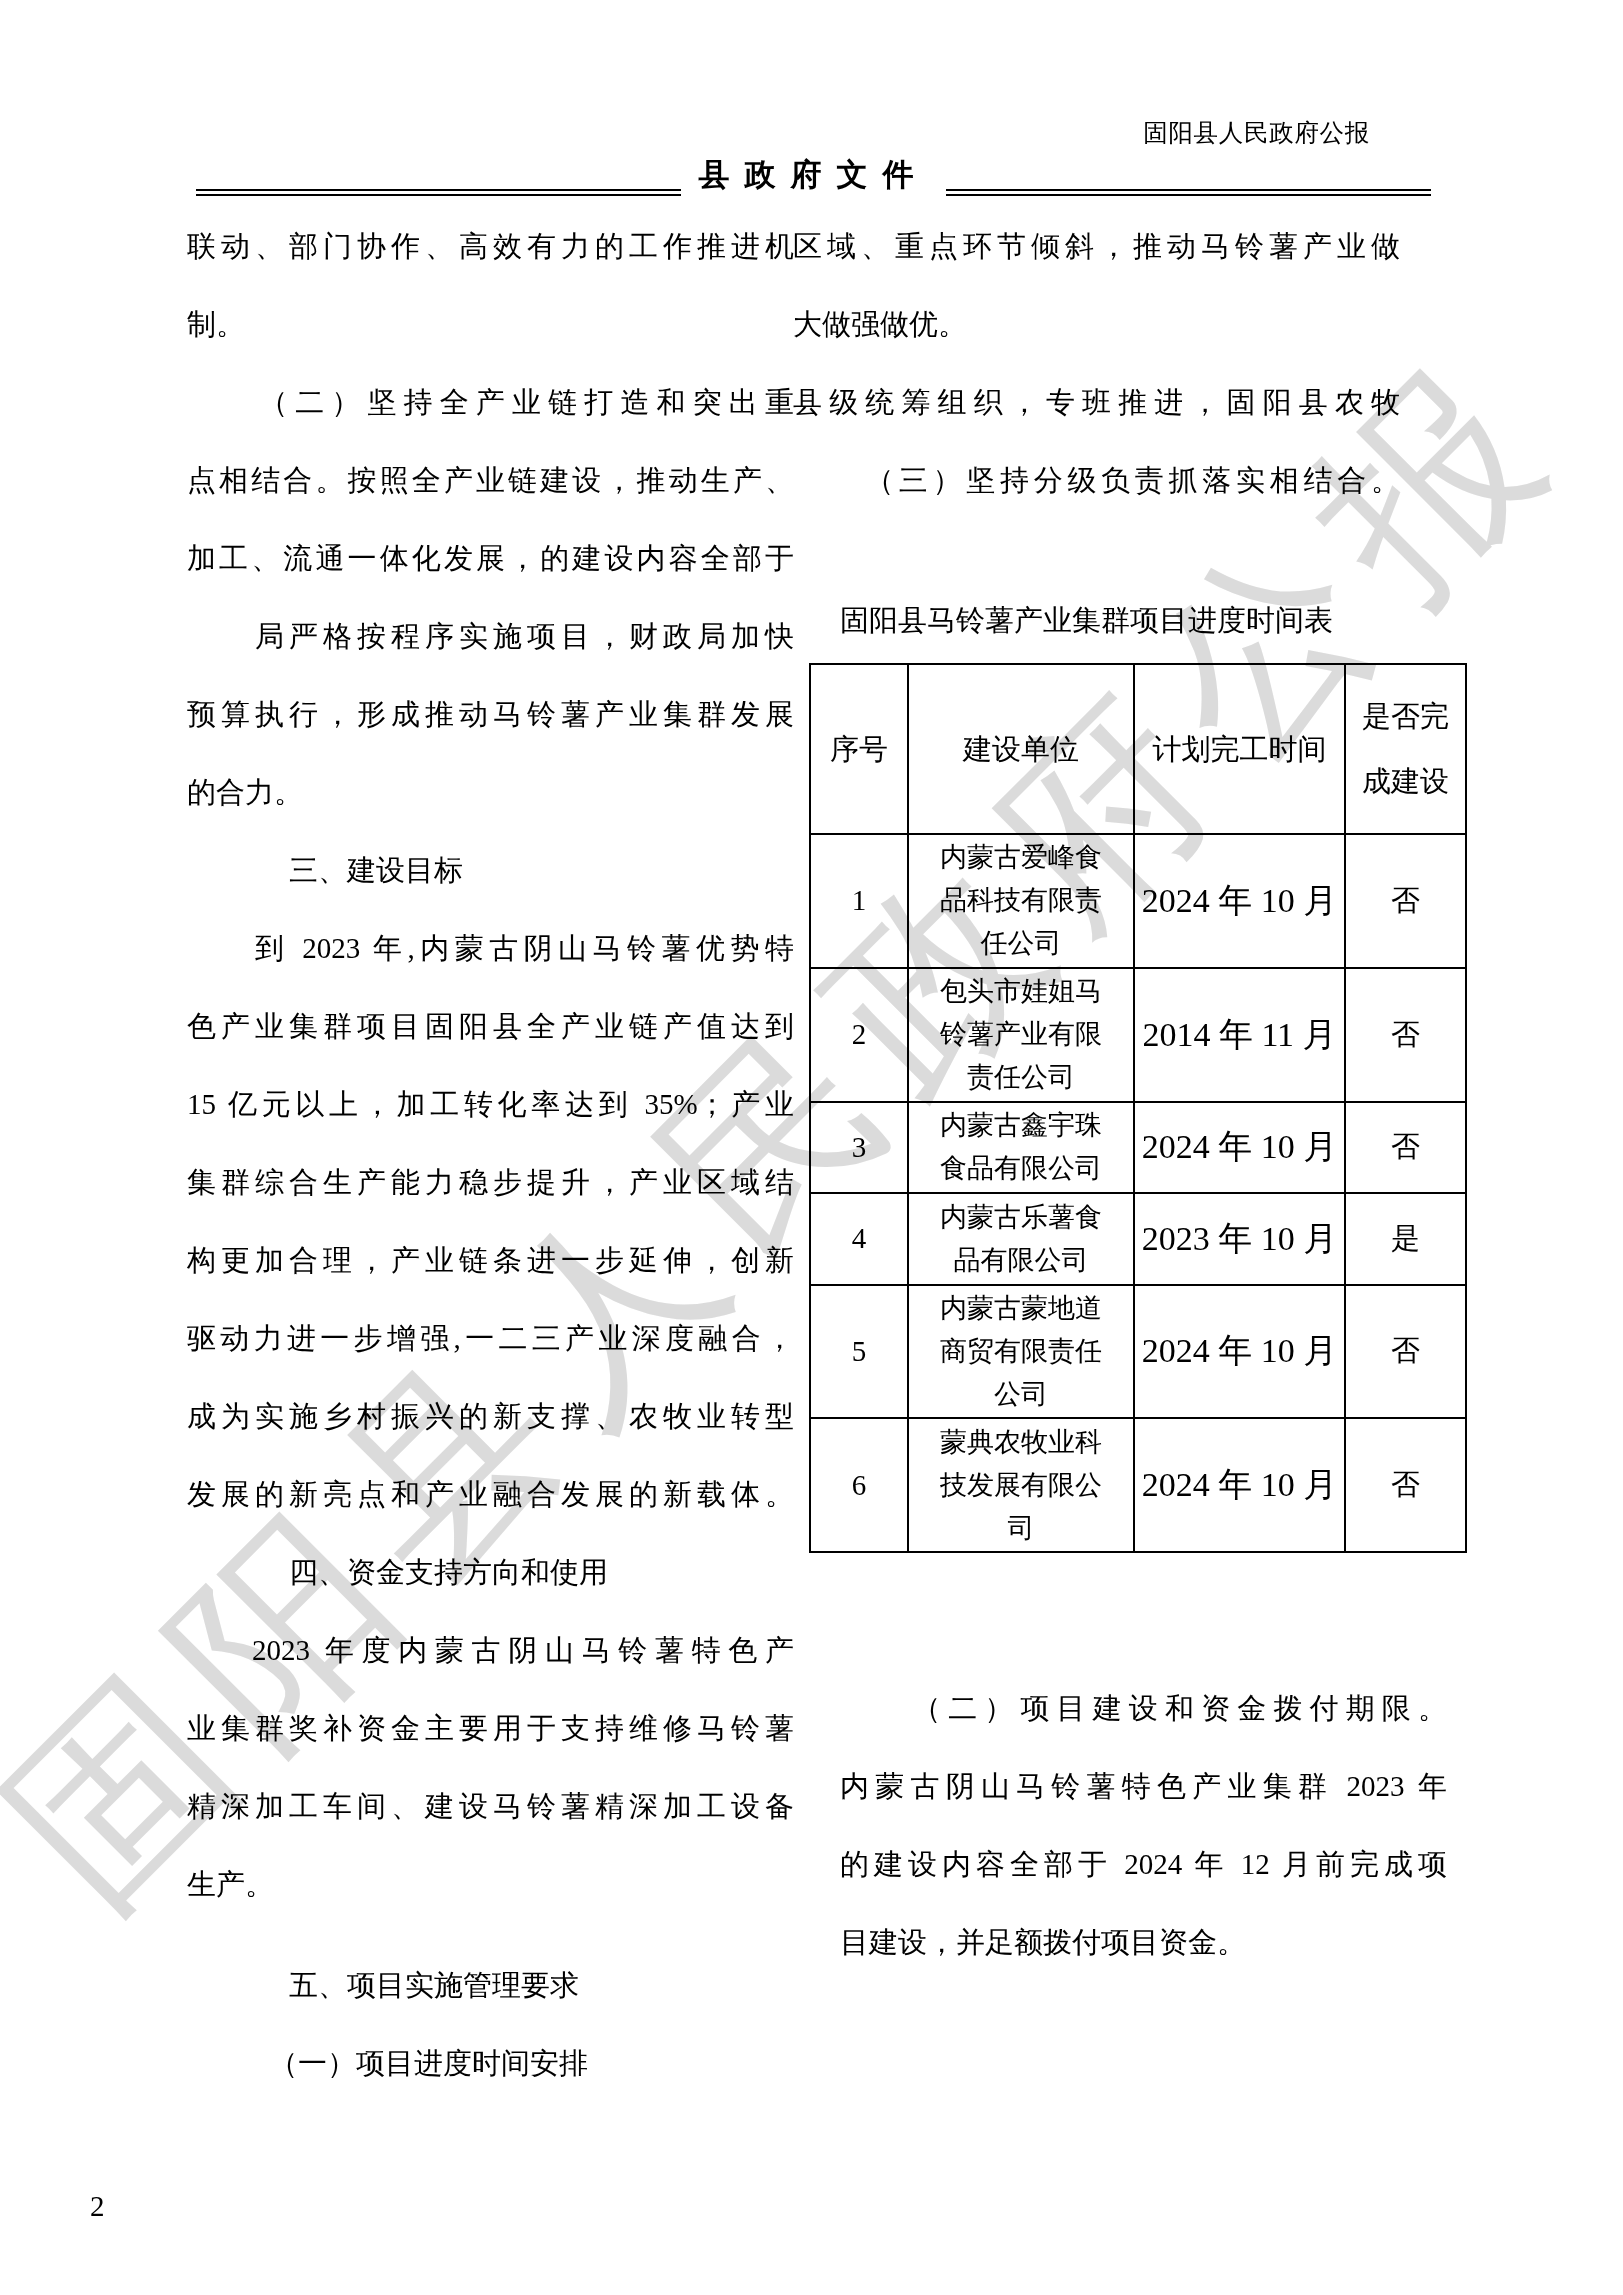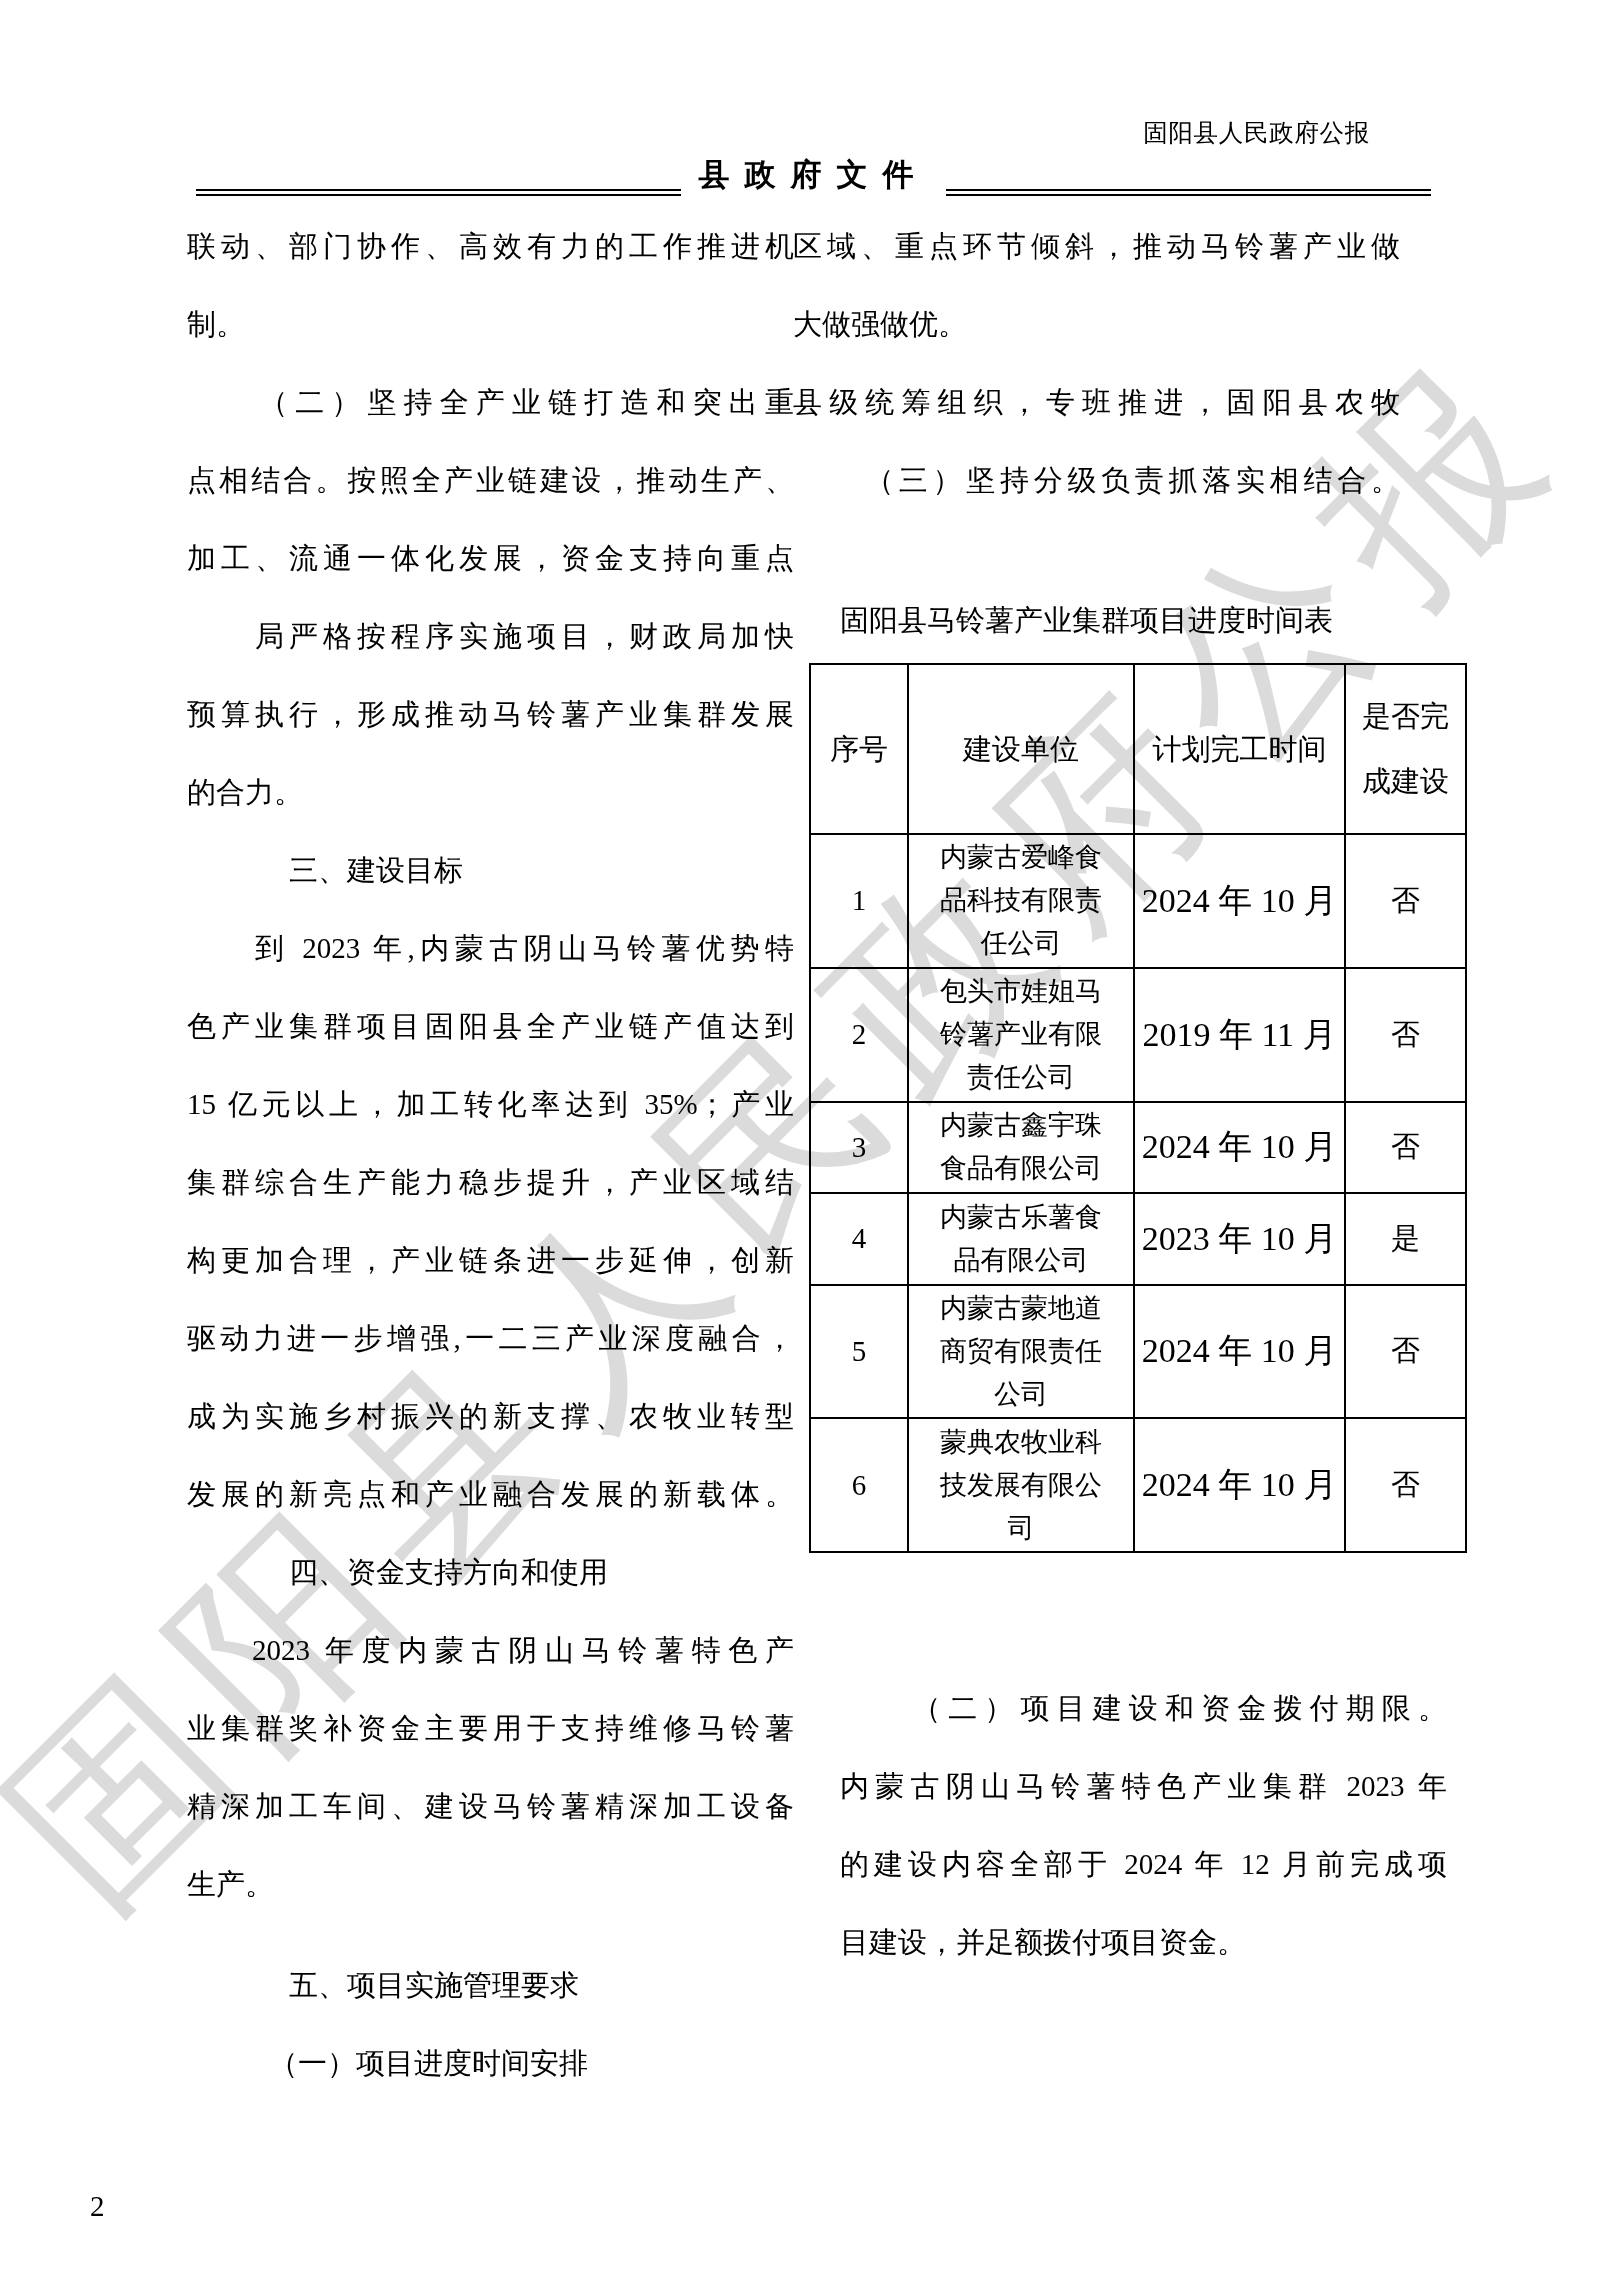--- a/index.html
+++ b/index.html
@@ -94,21 +94,21 @@
       <div class="rule"></div>
       <div class="banner-title">县政府文件</div>
       <div class="rule"></div>
     </div>
 
     <div class="col" id="left-col">
         <div class="line j">联动、部门协作、高效有力的工作推进机</div>
         <div class="line">制。</div>
         <div class="line j" style="padding-left: 72px;">（二）坚持全产业链打造和突出重</div>
         <div class="line j">点相结合。按照全产业链建设，推动生产、</div>
-        <div class="line j">加工、流通一体化发展，资金支持向重点</div>
+        <div class="line j">加工、流通一体化发展，的建设内容全部于</div>
         <div class="line j" style="padding-left: 68px;">局严格按程序实施项目，财政局加快</div>
         <div class="line j">预算执行，形成推动马铃薯产业集群发展</div>
         <div class="line">的合力。</div>
         <div class="line" style="padding-left: 102px;">三、建设目标</div>
         <div class="line j" style="padding-left: 68px;">到 2023 年,内蒙古阴山马铃薯优势特</div>
         <div class="line j">色产业集群项目固阳县全产业链产值达到</div>
         <div class="line j">15 亿元以上，加工转化率达到 35%；产业</div>
         <div class="line j">集群综合生产能力稳步提升，产业区域结</div>
         <div class="line j">构更加合理，产业链条进一步延伸，创新</div>
         <div class="line j">驱动力进一步增强,一二三产业深度融合，</div>
@@ -151,21 +151,21 @@
         <tbody id="tbl-body">
             <tr>
               <td>1</td>
               <td class="company">内蒙古爱峰食品科技有限责任公司</td>
               <td class="date">2024 年 10 月</td>
               <td>否</td>
             </tr>
             <tr>
               <td>2</td>
               <td class="company">包头市娃姐马铃薯产业有限责任公司</td>
-              <td class="date">2019 年 11 月</td>
+              <td class="date">2014 年 11 月</td>
               <td>否</td>
             </tr>
             <tr>
               <td>3</td>
               <td class="company">内蒙古鑫宇珠食品有限公司</td>
               <td class="date">2024 年 10 月</td>
               <td>否</td>
             </tr>
             <tr>
               <td>4</td>

